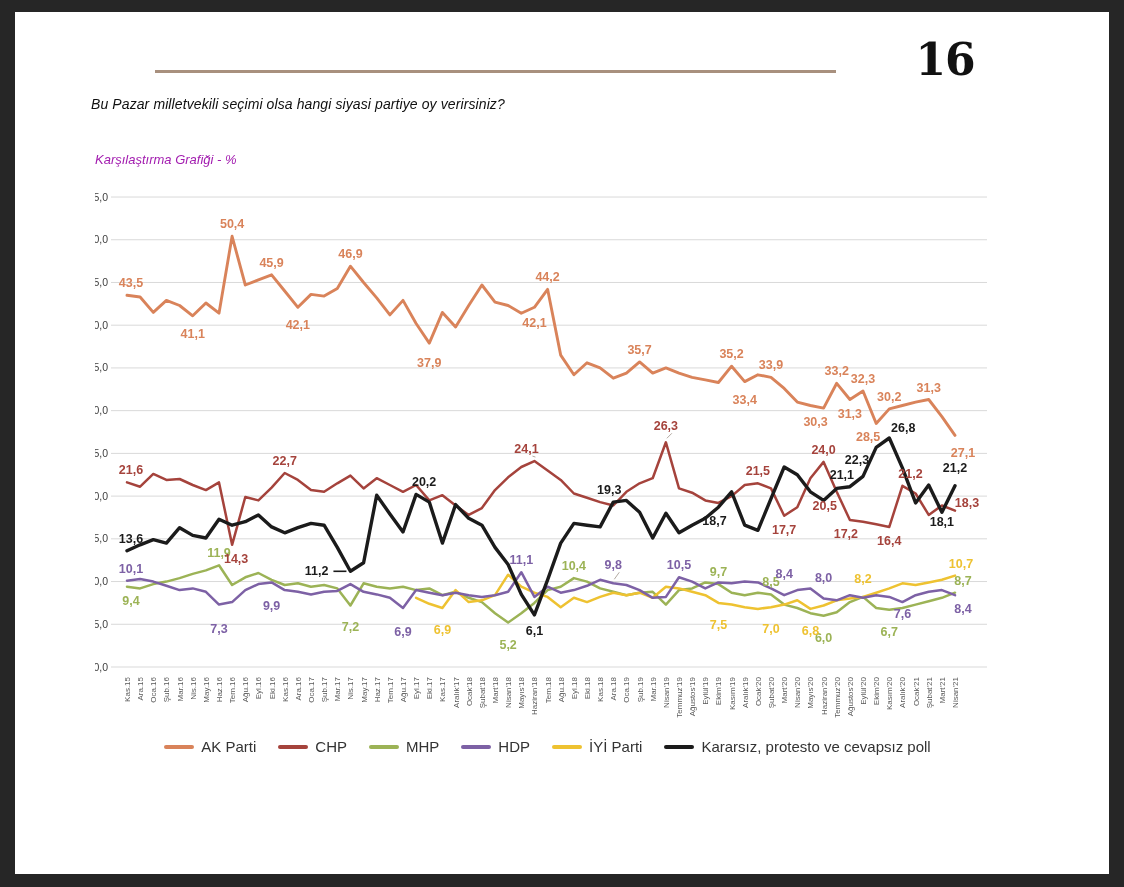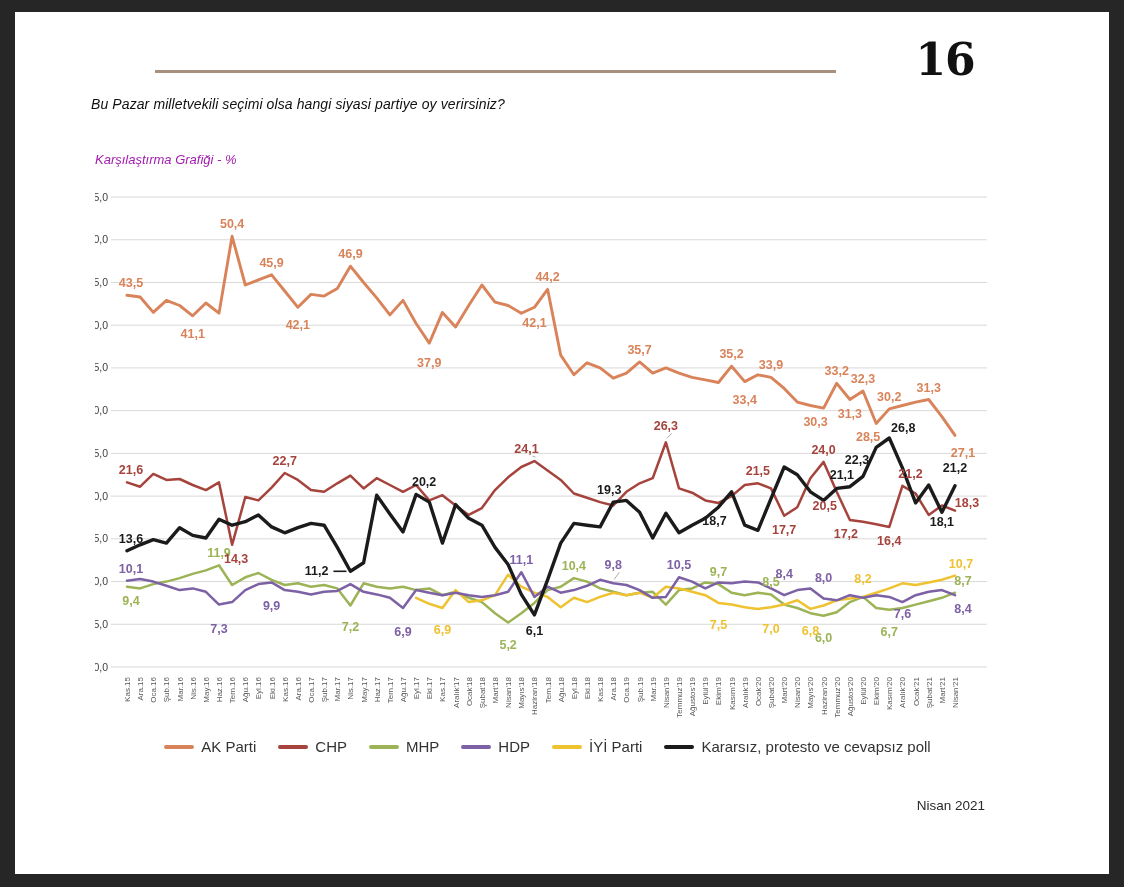--- a/index.html
+++ b/index.html
@@ -259,16 +259,15 @@
           <span class="legend-swatch" style="background: rgb(238, 194, 49);"></span>
           <span>İYİ Parti</span>
         </div>
         <div class="legend-item">
           <span class="legend-swatch" style="background: rgb(27, 27, 27);"></span>
           <span>Kararsız, protesto ve cevapsız poll</span>
         </div>
       </div>
 
     <div class="footer-right">
-      <div>Nisan 2021</div>
     </div>
   </div>
 </div>
 
 </body></html>

